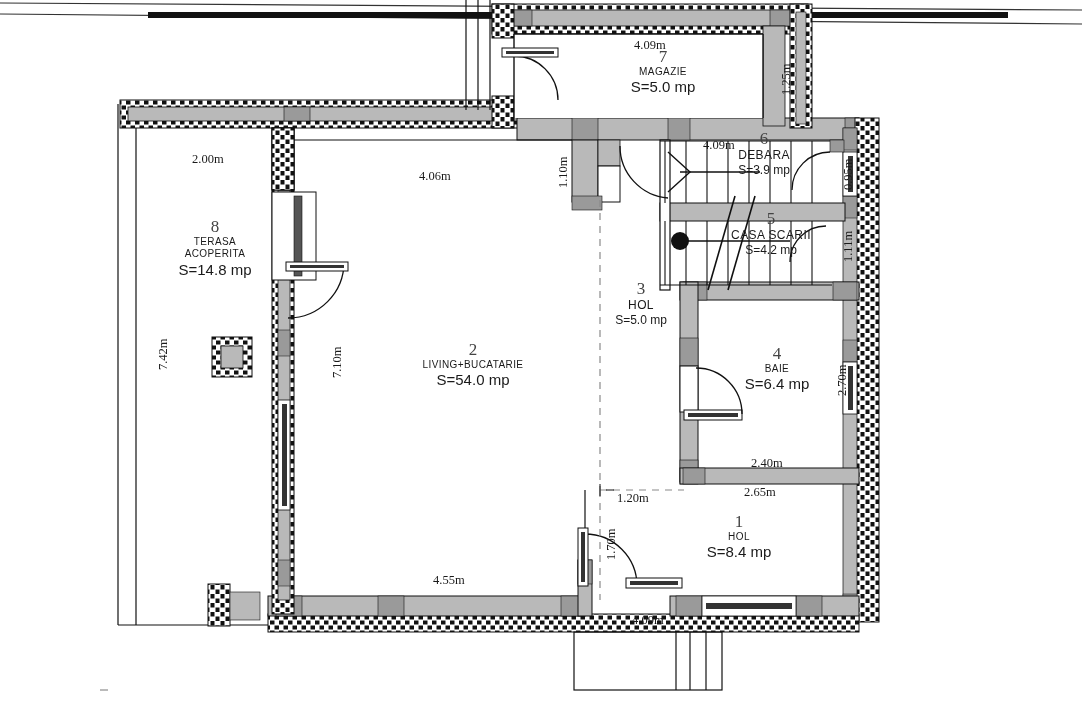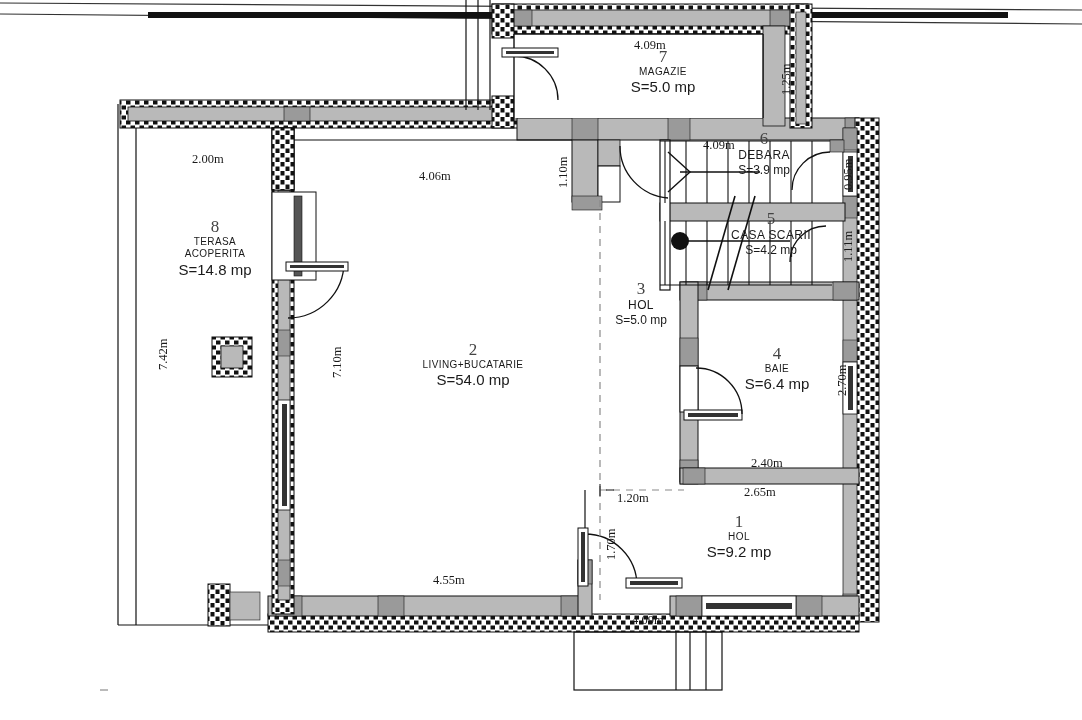--- a/index.html
+++ b/index.html
@@ -277,21 +277,21 @@
   </g>
 
   <g>
     <rect x="830" y="140" width="14" height="12" fill="#9a9a9a" stroke="#111" stroke-width="0.6"></rect>
   </g>
 </svg>
 
 <div class="roomtxt" style="left:689px;top:513px;width:100px;">
   <div class="roomnum">1</div>
   <div class="roomname">HOL</div>
-  <div class="roomarea">S=9.2 mp</div>
+  <div class="roomarea">S=8.4 mp</div>
 </div>
 
 <div class="roomtxt" style="left:373px;top:341px;width:200px;">
   <div class="roomnum">2</div>
   <div class="roomname">LIVING+BUCATARIE</div>
   <div class="roomarea">S=54.0 mp</div>
 </div>
 
 <div class="roomtxt small" style="left:591px;top:280px;width:100px;">
   <div class="roomnum">3</div>

